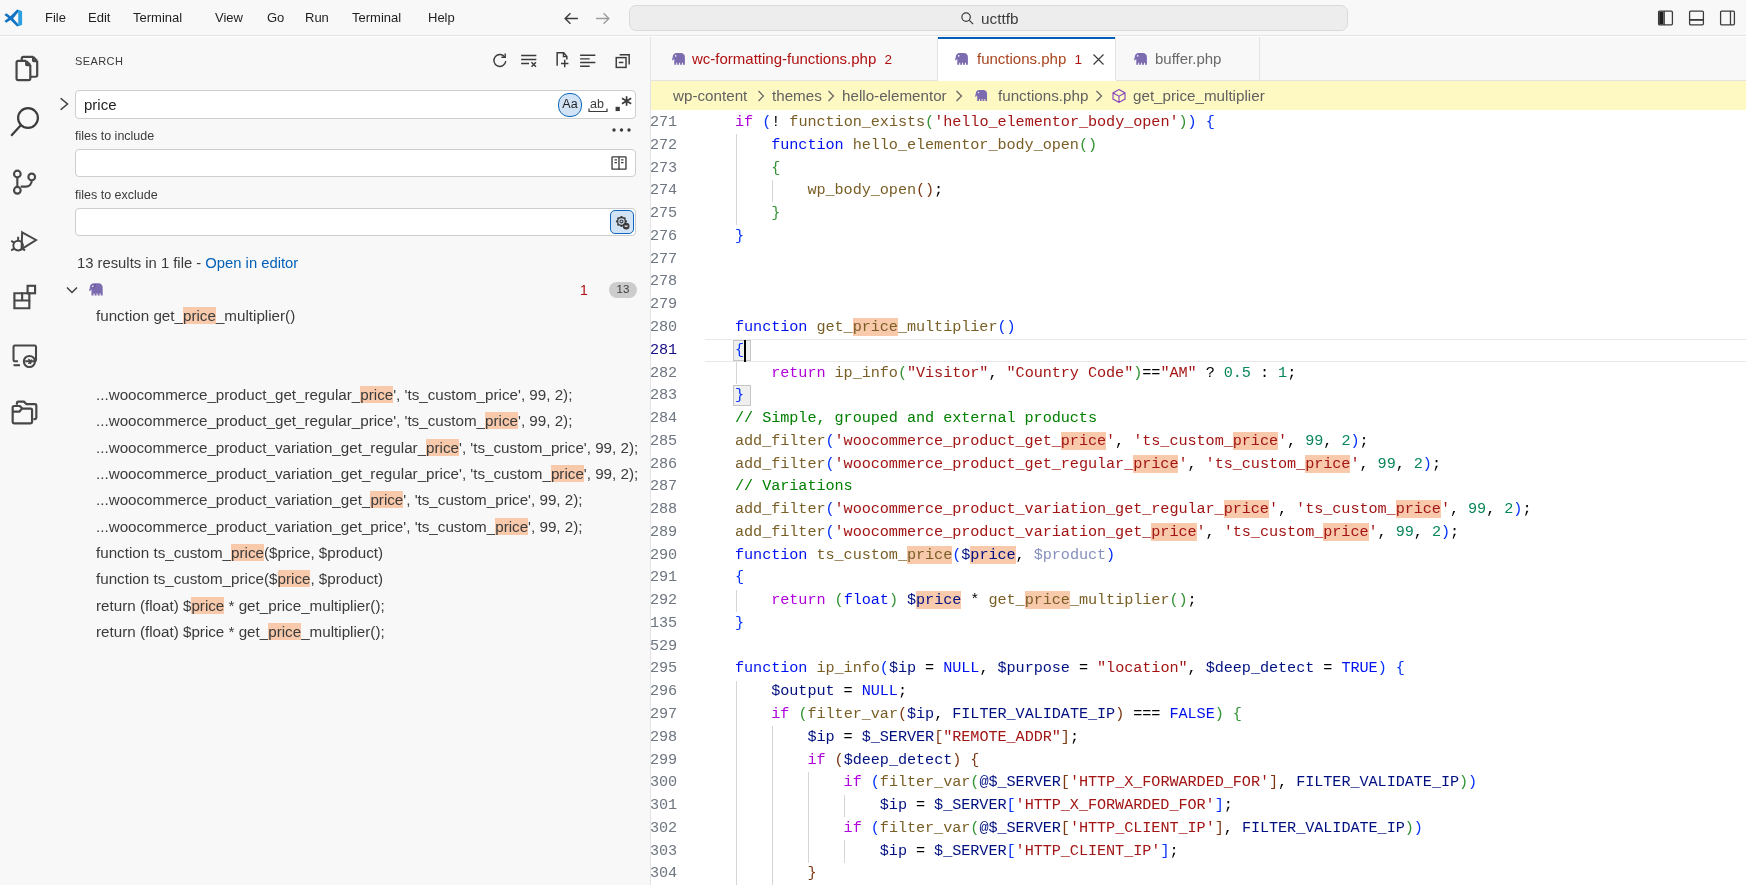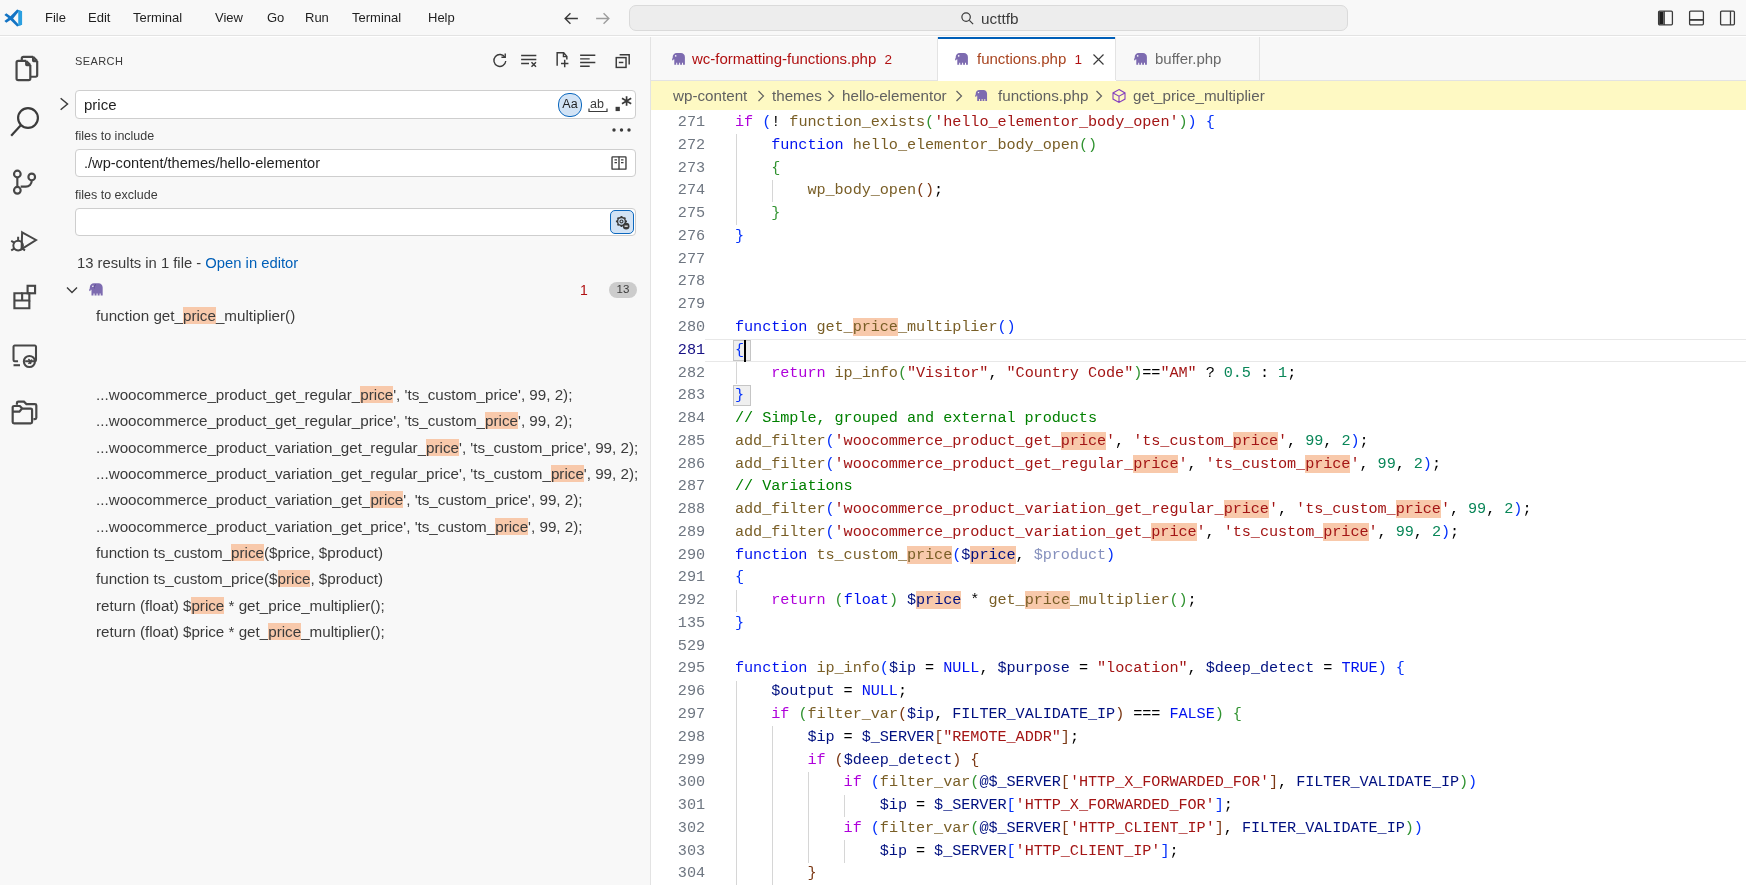--- a/index.html
+++ b/index.html
@@ -16,21 +16,21 @@
 .tab{position:absolute;top:0;height:43px;font-size:15px}
 #breadcrumbs{position:absolute;left:0;top:44px;width:1096px;height:29px;background:#fef9c3;font-size:15.2px;color:#616161}
 .bc{position:absolute;top:0;line-height:29px;white-space:pre}
 
 .sideinput{position:absolute;background:#fff;border:1px solid #cecece;border-radius:4px}
 .slabel{position:absolute;font-size:12.5px;color:#3b3b3b}
 
 .row{position:absolute;left:0;width:600px;height:26.3px;line-height:26.3px;font-size:15.2px;color:#3b3b3b;white-space:pre}
 .hl{background:#f8c9ab}
 
-#gutter{position:absolute;left:0;top:74.1px;width:55px;text-align:right;font-family:"Liberation Mono",monospace;font-size:15.2px;letter-spacing:-0.065px;line-height:22.78px;color:#6e7681}
+#gutter{position:absolute;left:0;top:74.1px;width:55px;font-family:"Liberation Mono",monospace;font-size:15.2px;letter-spacing:-0.065px;line-height:22.78px;color:#6e7681}
 #code{position:absolute;left:85px;top:74.1px;font-family:"Liberation Mono",monospace;font-size:15.2px;letter-spacing:-0.065px;line-height:22.78px;color:#000;white-space:pre}
 #gutter div,#code div{height:22.78px}
 .k{color:#af00db}.s{color:#0012ef}.fn{color:#795e26}.str{color:#a31515}
 .v{color:#001080}.vd{color:#8590bd}.n{color:#098658}.c{color:#008000}
 .b1{color:#0431fa}.b2{color:#319331}.b3{color:#7b3814}
 .guide{position:absolute;width:1px;background:#d6d6d6}
 svg{display:block}
 </style>
 </head>
 <body>
@@ -165,21 +165,20 @@
 
   <div class="slabel" style="left:25px;top:92px">files to include</div>
   <div class="abs" style="left:561px;top:90px;width:22px;height:6px">
       <svg width="22" height="6" viewBox="0 0 22 6">
         <circle cx="3" cy="3" r="1.7" fill="#3b3b3b"></circle>
         <circle cx="10.5" cy="3" r="1.7" fill="#3b3b3b"></circle>
         <circle cx="18" cy="3" r="1.7" fill="#3b3b3b"></circle>
       </svg>
     </div>
   <div class="sideinput" style="left:25px;top:112px;width:561px;height:28px"></div>
-  <div class="abs" style="left:34px;top:112px;line-height:28px;font-size:14.6px;color:#1f1f1f">./wp-content/themes/hello-elementor</div>
   <svg class="abs" style="left:560px;top:117px" width="18" height="18" viewBox="0 0 16 16" fill="none" stroke="#3b3b3b" stroke-width="1.2">
       <rect x="1.8" y="2.5" width="12.4" height="11" rx="0.5"></rect>
       <path d="M8 2.5 V13.5 M4 5.2 H6.2 M4 7.6 H6.2 M9.8 5.2 H12 M9.8 7.6 H12"></path>
     </svg>
 
   <div class="slabel" style="left:25px;top:151px">files to exclude</div>
   <div class="sideinput" style="left:25px;top:171px;width:561px;height:28px"></div>
   <div class="abs" style="left:560px;top:173px;width:24px;height:24px;background:#d2e3f5;border:1.6px solid #0c68be;border-radius:5px">
     <svg class="abs" style="left:2.5px;top:2.5px" width="16" height="16" viewBox="0 0 15 15">
         <g stroke="#3b3b3b" fill="none">

